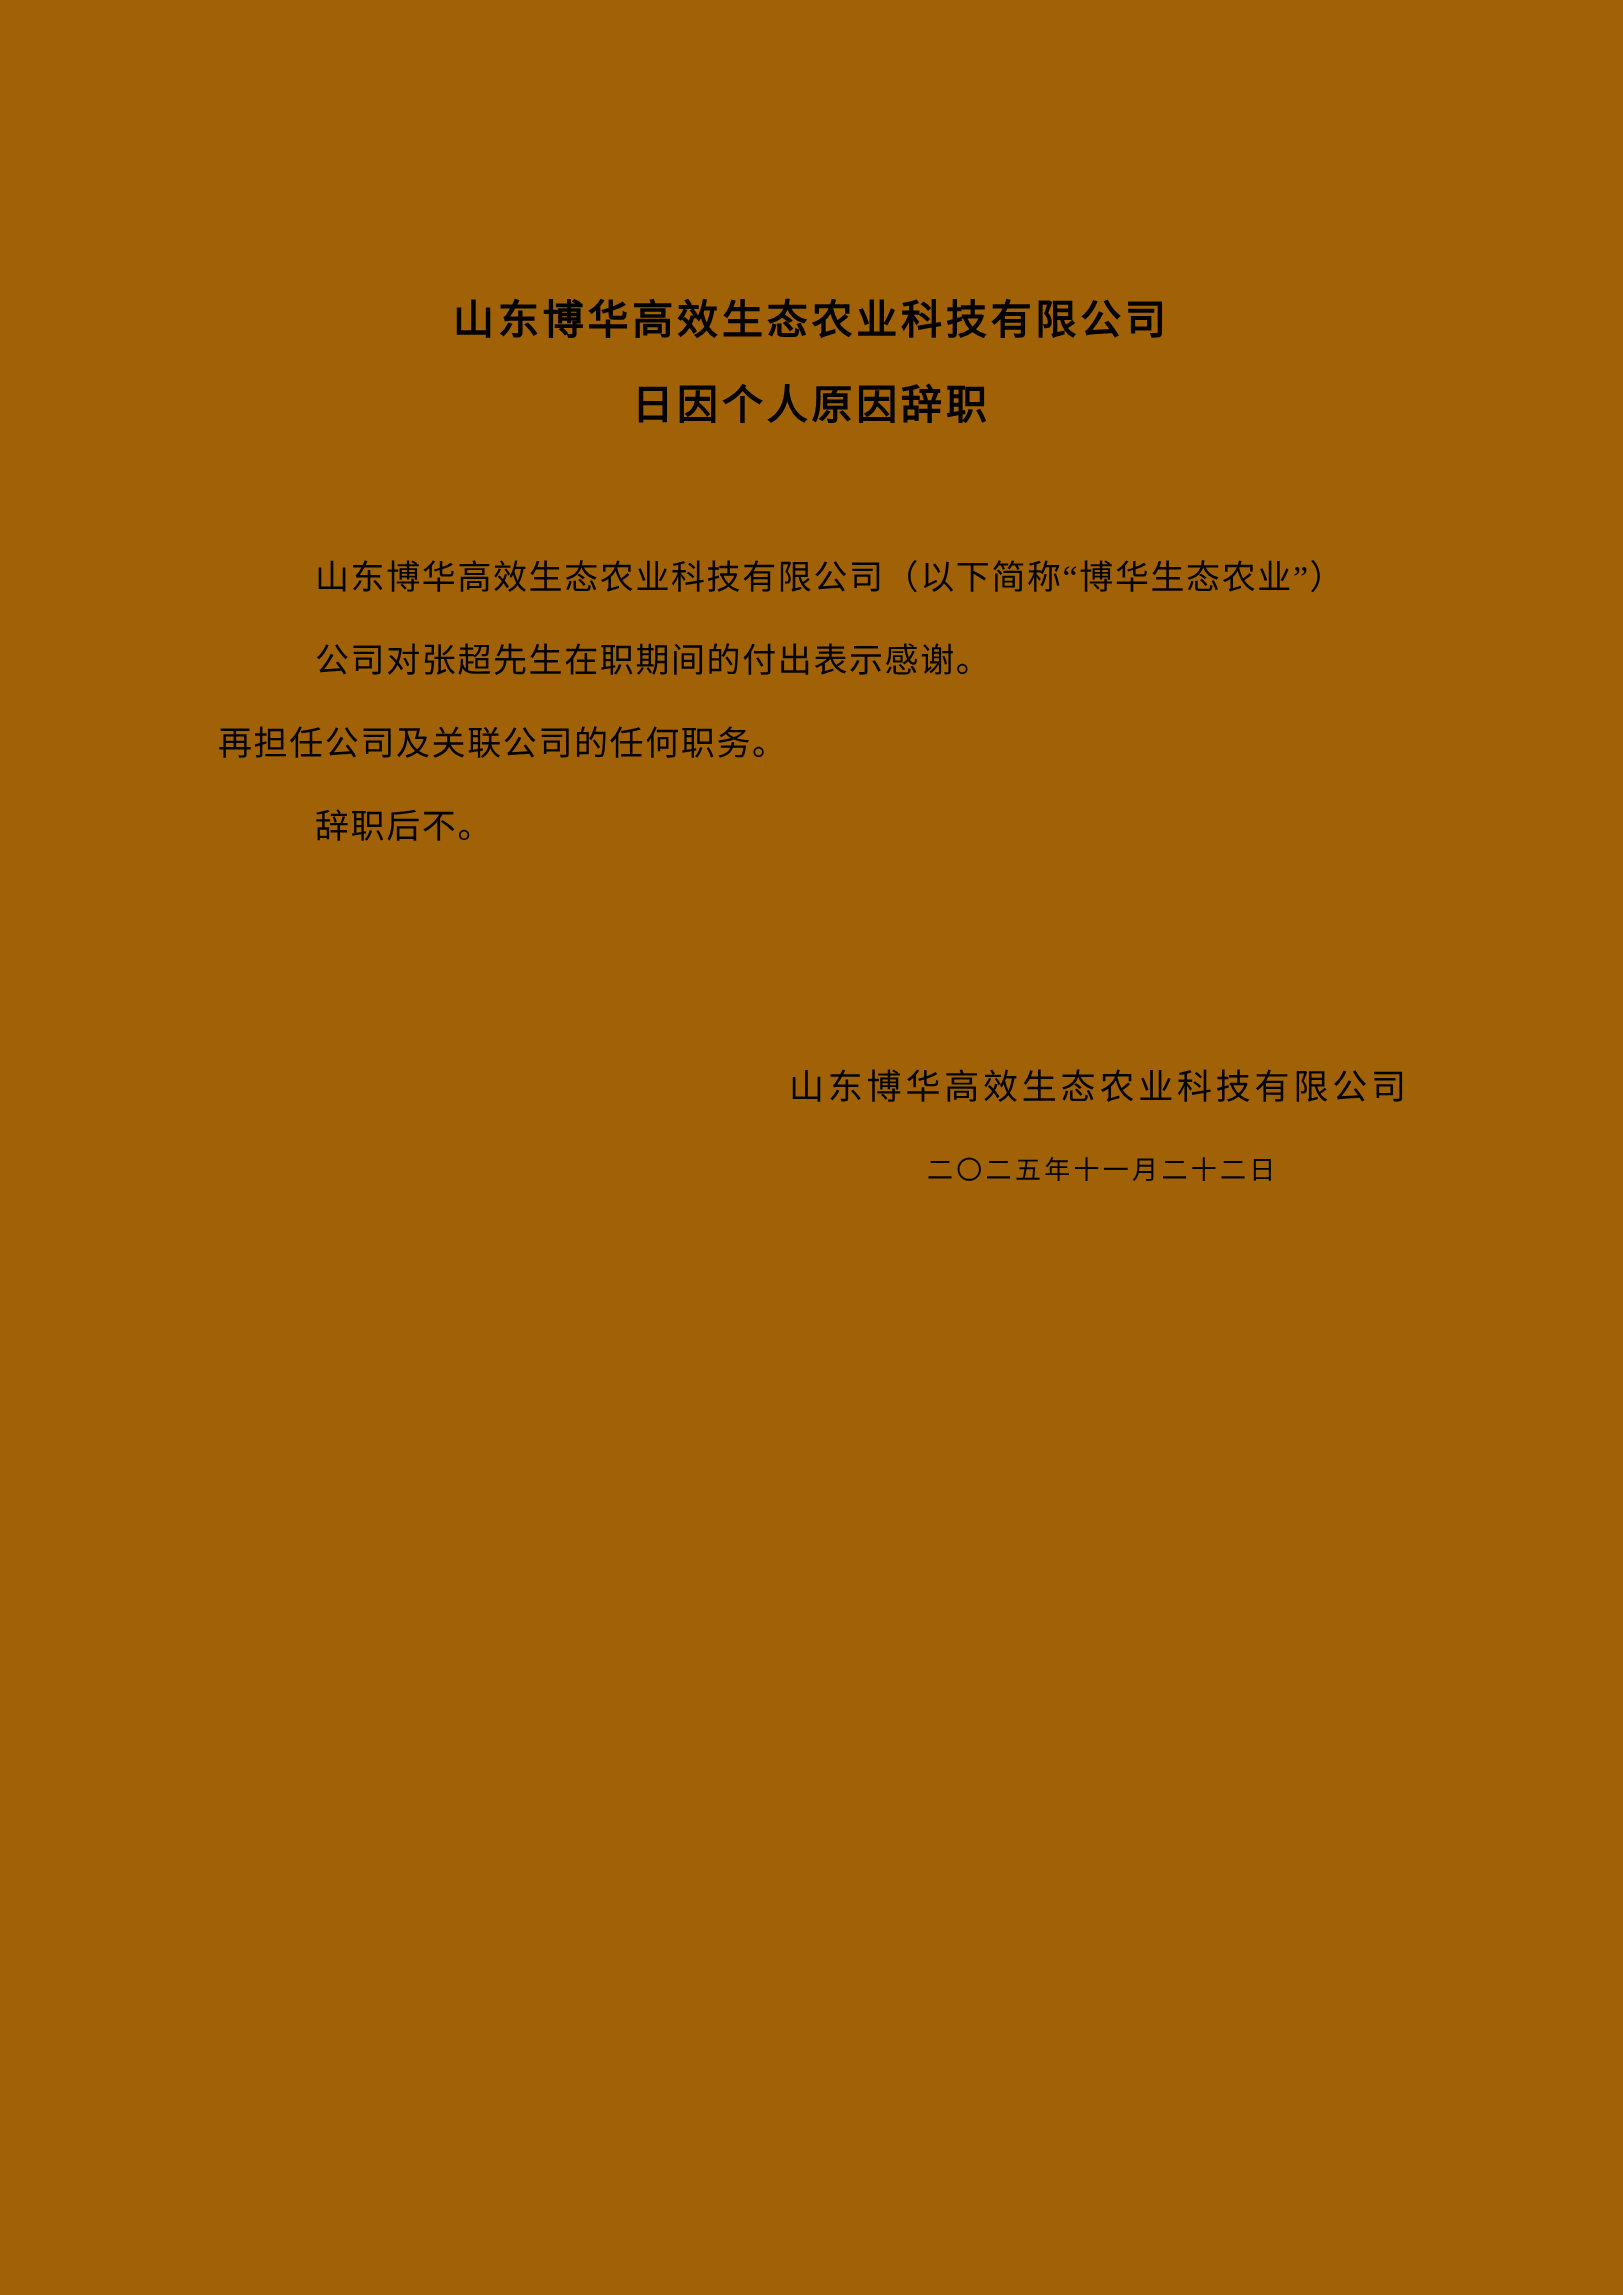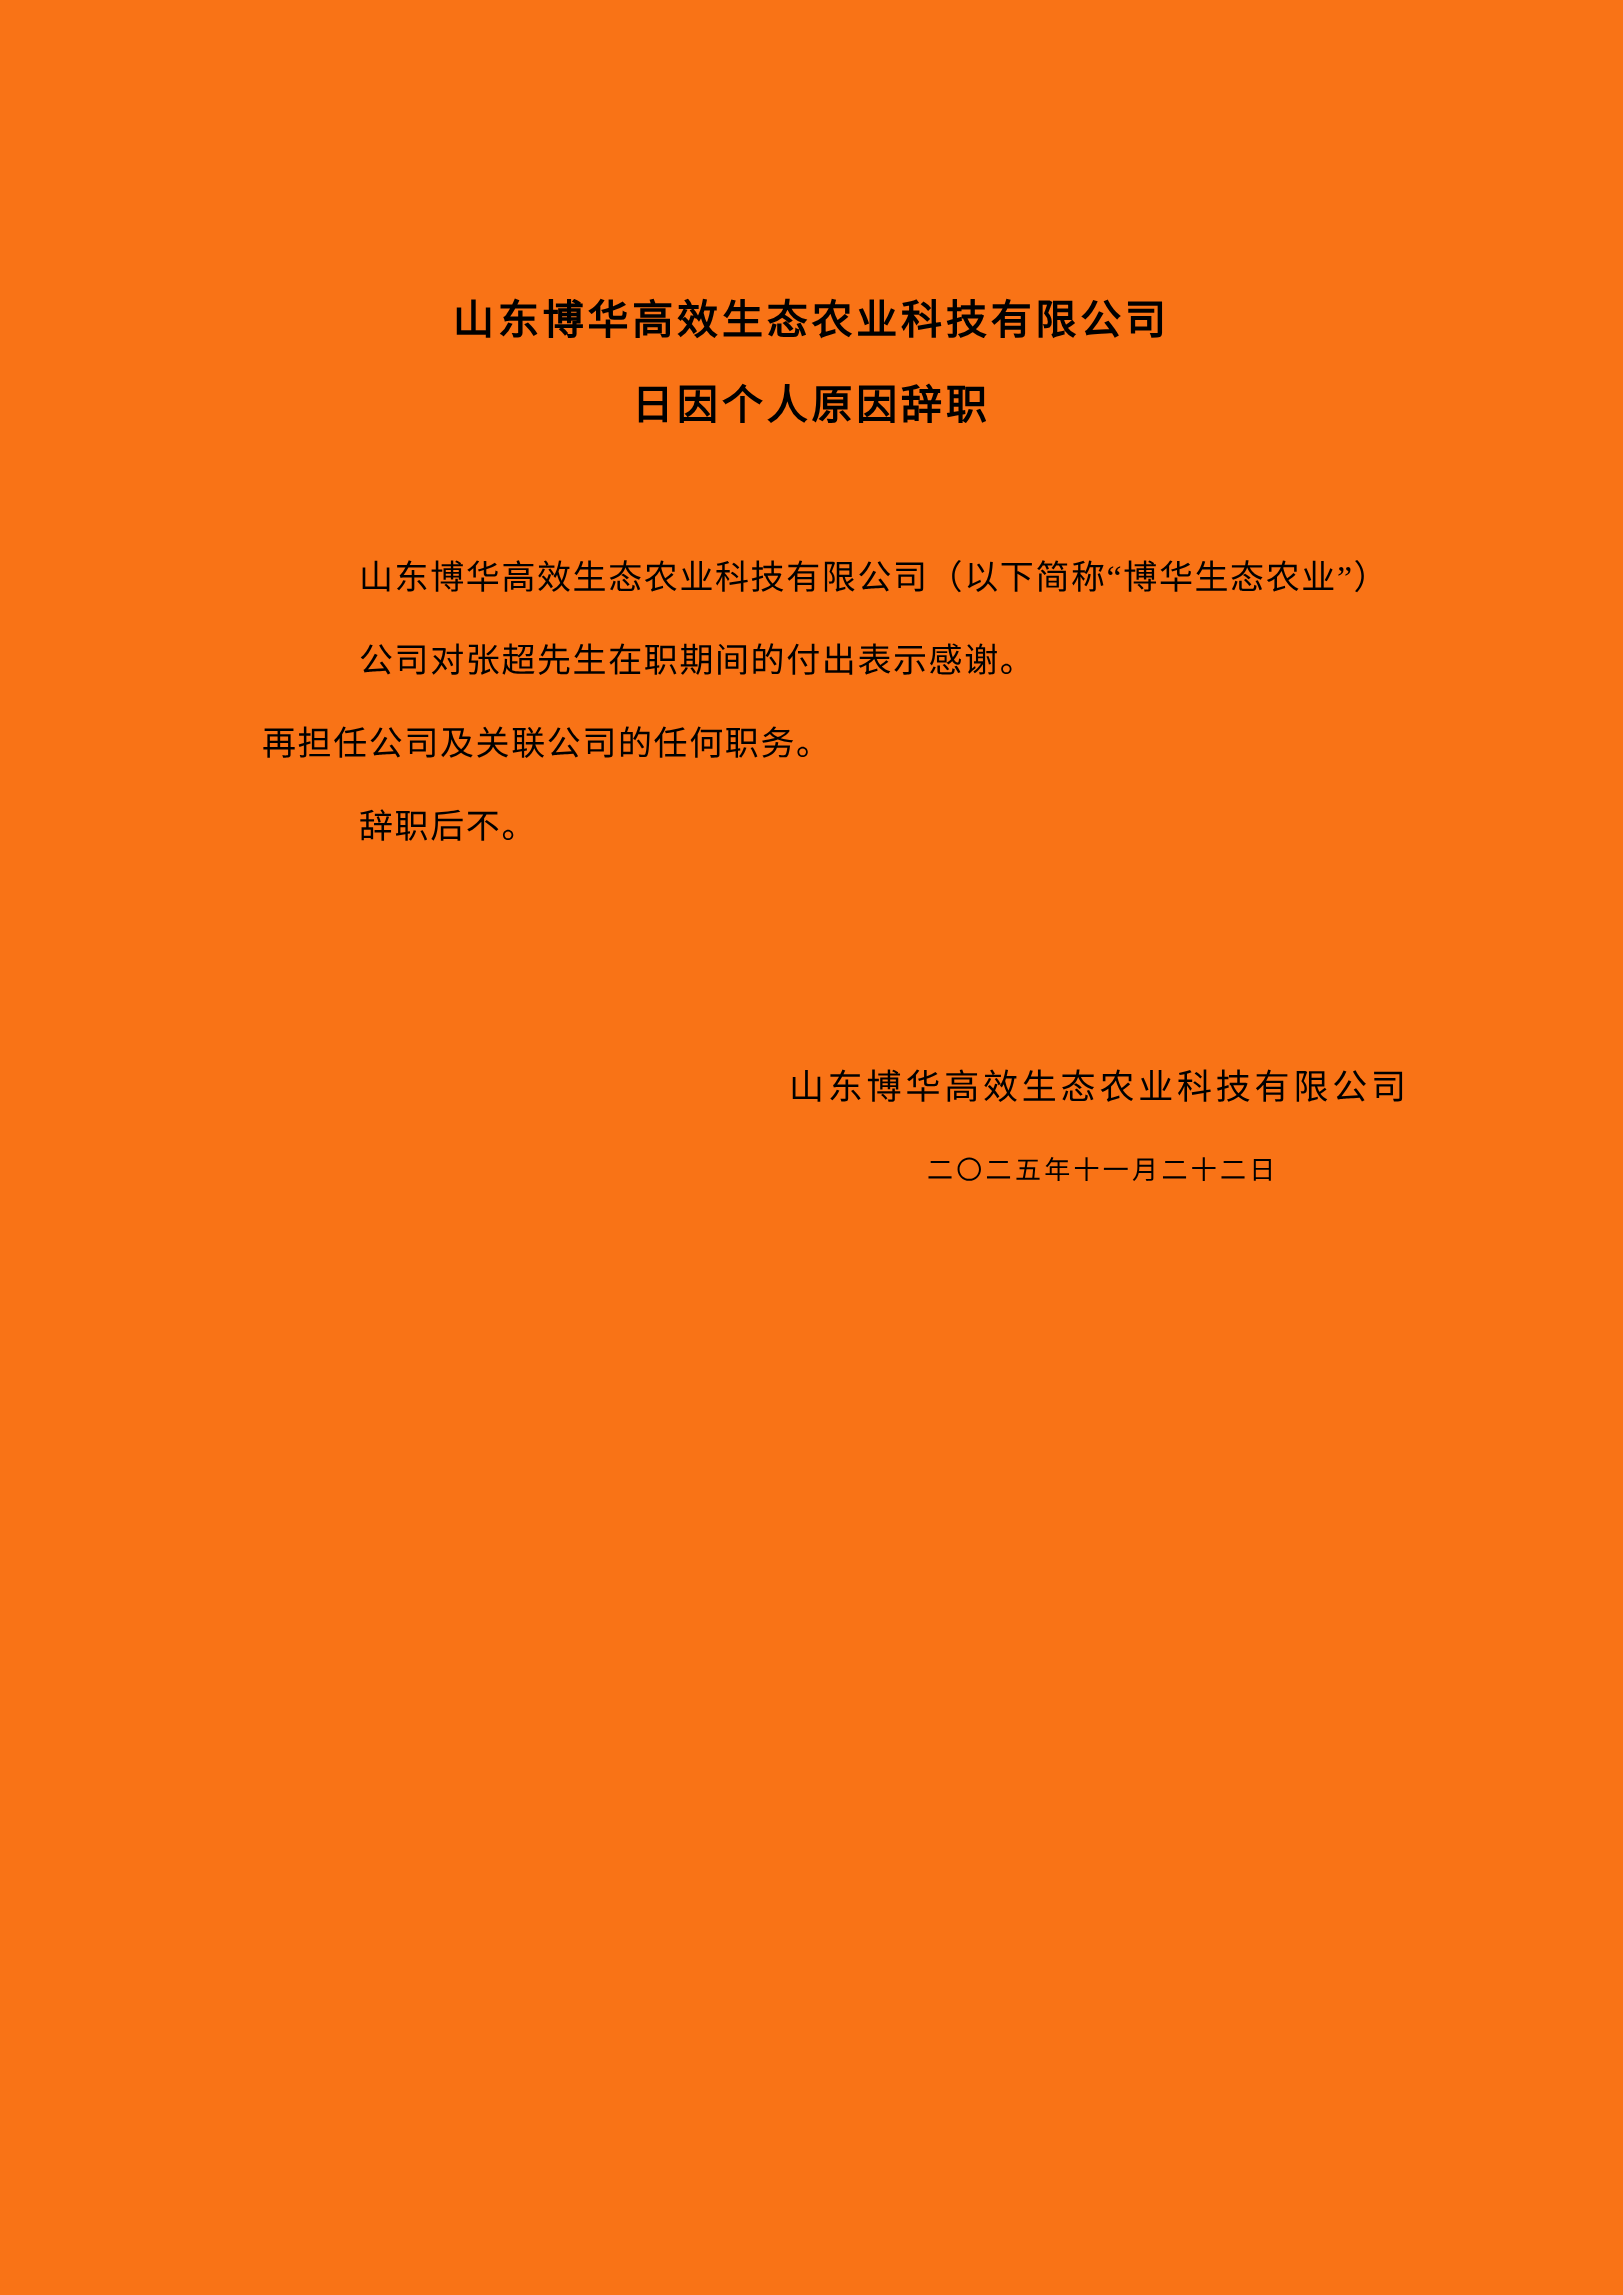--- a/index.html
+++ b/index.html
@@ -14,21 +14,21 @@
     position: relative;
     font-family: "Liberation Serif", "DejaVu Serif", serif;
     color: #000000;
     overflow: hidden;
   }
   .page {
     position: absolute;
     left: 0; top: 0;
     width: 1623px;
     height: 2295px;
-    background: #f97316;
+    background: #a16207;
   }
   .title-line {
     position: absolute;
     left: 218px;
     width: 1187px;
     text-align: center;
     font-weight: bold;
     font-size: 41px;
     letter-spacing: 3.8px;
     line-height: 87px;
@@ -43,21 +43,20 @@
     top: 536px;
     width: 1189px;
   }
   .body-line {
     font-size: 34px;
     letter-spacing: 1.6px;
     line-height: 83px;
     height: 83px;
     white-space: nowrap;
     text-align: left;
-    margin-left: 44px;
   }
   .indent { padding-left: 97px; }
   .sig-company {
     position: absolute;
     left: 789px;
     top: 1046px;
     font-size: 35px;
     letter-spacing: 3.8px;
     line-height: 83px;
     white-space: nowrap;

